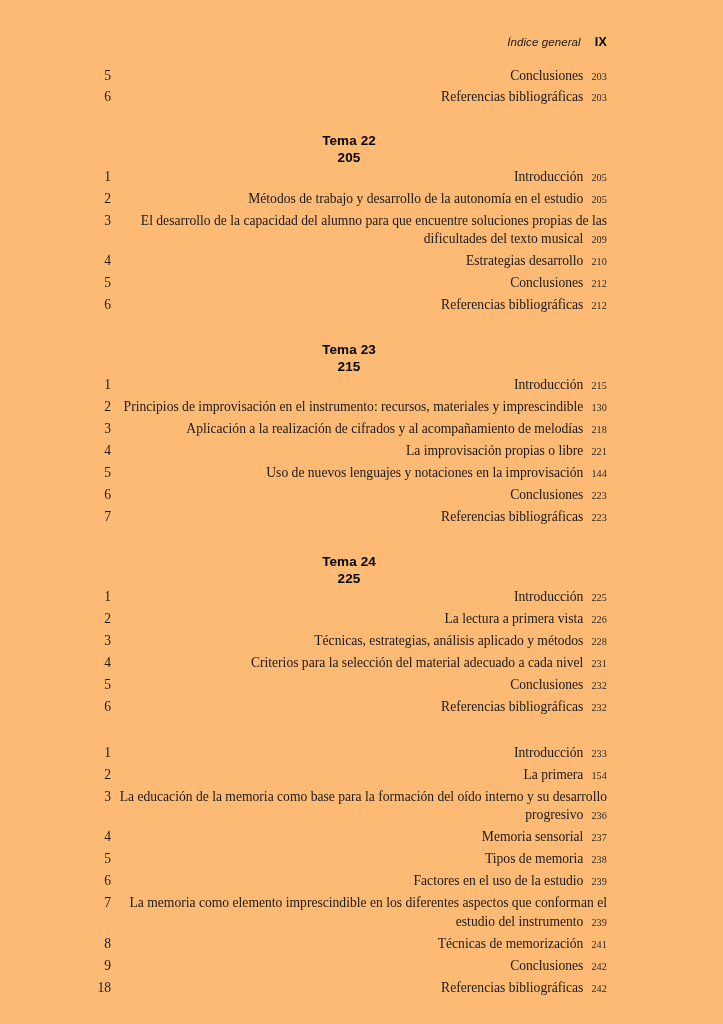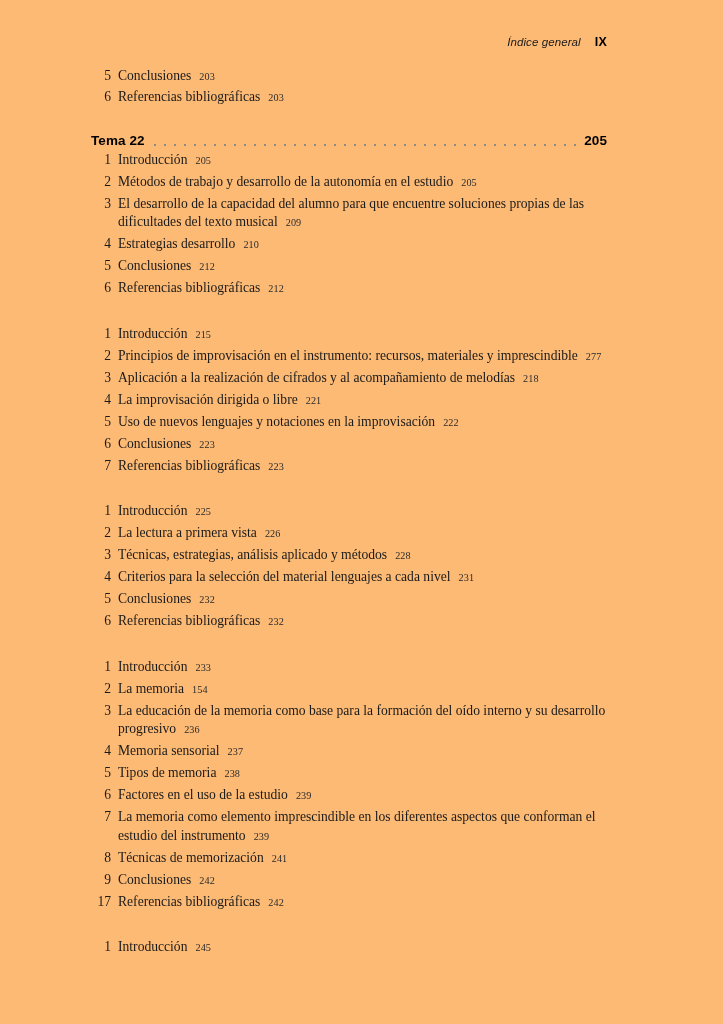--- a/index.html
+++ b/index.html
@@ -56,22 +56,23 @@
     width: 516px;
   }
 
   
   .chapter {
     margin-top: 26px;
     margin-bottom: 6px;
   }
   .chapter-row {
     display: flex;
-    align-items: flex-end;
+    align-items: center;
     width: 100%;
+    flex-direction: column;
   }
   .chapter-title {
     font-family: "Liberation Sans", "DejaVu Sans", sans-serif;
     font-weight: bold;
     font-size: 13.5px;
     color: #000000;
     letter-spacing: 0.1px;
     white-space: nowrap;
     flex: 0 0 auto;
   }
@@ -114,20 +115,21 @@
     box-sizing: border-box;
     font-size: 13.6px;
     line-height: 18.5px;
     color: #1a1a1a;
   }
   .entry-body {
     flex: 1 1 auto;
     font-size: 13.6px;
     line-height: 18.5px;
     color: #1a1a1a;
+    text-align: right;
   }
   .entry-text {
     
   }
   .entry-page {
     font-size: 10.2px;
     color: #2a2a2a;
     margin-left: 8px;
     letter-spacing: 0.1px;
     white-space: nowrap;
@@ -182,83 +184,93 @@
           <div class="entry">
             <div class="entry-num">5</div>
             <div class="entry-body"><span class="entry-text">Conclusiones</span><span class="entry-page">212</span></div>
           </div>
           <div class="entry">
             <div class="entry-num">6</div>
             <div class="entry-body"><span class="entry-text">Referencias bibliográficas</span><span class="entry-page">212</span></div>
           </div>
         </div>
         <div class="chapter">
+          <div class="chapter-row">
+            <span class="chapter-title">Tema 23</span>
+            <span class="leader"></span>
+            <span class="chapter-page">215</span>
+          </div>
           <div class="entry">
             <div class="entry-num">1</div>
             <div class="entry-body"><span class="entry-text">Introducción</span><span class="entry-page">215</span></div>
           </div>
           <div class="entry">
             <div class="entry-num">2</div>
-            <div class="entry-body"><span class="entry-text">Principios de improvisación en el instrumento: recursos, materiales y imprescindible</span><span class="entry-page">277</span></div>
+            <div class="entry-body"><span class="entry-text">Principios de improvisación en el instrumento: recursos, materiales y imprescindible</span><span class="entry-page">130</span></div>
           </div>
           <div class="entry">
             <div class="entry-num">3</div>
             <div class="entry-body"><span class="entry-text">Aplicación a la realización de cifrados y al acompañamiento de melodías</span><span class="entry-page">218</span></div>
           </div>
           <div class="entry">
             <div class="entry-num">4</div>
-            <div class="entry-body"><span class="entry-text">La improvisación dirigida o libre</span><span class="entry-page">221</span></div>
+            <div class="entry-body"><span class="entry-text">La improvisación propias o libre</span><span class="entry-page">221</span></div>
           </div>
           <div class="entry">
             <div class="entry-num">5</div>
-            <div class="entry-body"><span class="entry-text">Uso de nuevos lenguajes y notaciones en la improvisación</span><span class="entry-page">222</span></div>
+            <div class="entry-body"><span class="entry-text">Uso de nuevos lenguajes y notaciones en la improvisación</span><span class="entry-page">144</span></div>
           </div>
           <div class="entry">
             <div class="entry-num">6</div>
             <div class="entry-body"><span class="entry-text">Conclusiones</span><span class="entry-page">223</span></div>
           </div>
           <div class="entry">
             <div class="entry-num">7</div>
             <div class="entry-body"><span class="entry-text">Referencias bibliográficas</span><span class="entry-page">223</span></div>
           </div>
         </div>
         <div class="chapter">
+          <div class="chapter-row">
+            <span class="chapter-title">Tema 24</span>
+            <span class="leader"></span>
+            <span class="chapter-page">225</span>
+          </div>
           <div class="entry">
             <div class="entry-num">1</div>
             <div class="entry-body"><span class="entry-text">Introducción</span><span class="entry-page">225</span></div>
           </div>
           <div class="entry">
             <div class="entry-num">2</div>
             <div class="entry-body"><span class="entry-text">La lectura a primera vista</span><span class="entry-page">226</span></div>
           </div>
           <div class="entry">
             <div class="entry-num">3</div>
             <div class="entry-body"><span class="entry-text">Técnicas, estrategias, análisis aplicado y métodos</span><span class="entry-page">228</span></div>
           </div>
           <div class="entry">
             <div class="entry-num">4</div>
-            <div class="entry-body"><span class="entry-text">Criterios para la selección del material lenguajes a cada nivel</span><span class="entry-page">231</span></div>
+            <div class="entry-body"><span class="entry-text">Criterios para la selección del material adecuado a cada nivel</span><span class="entry-page">231</span></div>
           </div>
           <div class="entry">
             <div class="entry-num">5</div>
             <div class="entry-body"><span class="entry-text">Conclusiones</span><span class="entry-page">232</span></div>
           </div>
           <div class="entry">
             <div class="entry-num">6</div>
             <div class="entry-body"><span class="entry-text">Referencias bibliográficas</span><span class="entry-page">232</span></div>
           </div>
         </div>
         <div class="chapter">
           <div class="entry">
             <div class="entry-num">1</div>
             <div class="entry-body"><span class="entry-text">Introducción</span><span class="entry-page">233</span></div>
           </div>
           <div class="entry">
             <div class="entry-num">2</div>
-            <div class="entry-body"><span class="entry-text">La memoria</span><span class="entry-page">154</span></div>
+            <div class="entry-body"><span class="entry-text">La primera</span><span class="entry-page">154</span></div>
           </div>
           <div class="entry">
             <div class="entry-num">3</div>
             <div class="entry-body"><span class="entry-text">La educación de la memoria como base para la formación del oído interno y su desarrollo progresivo</span><span class="entry-page">236</span></div>
           </div>
           <div class="entry">
             <div class="entry-num">4</div>
             <div class="entry-body"><span class="entry-text">Memoria sensorial</span><span class="entry-page">237</span></div>
           </div>
           <div class="entry">
@@ -275,21 +287,21 @@
           </div>
           <div class="entry">
             <div class="entry-num">8</div>
             <div class="entry-body"><span class="entry-text">Técnicas de memorización</span><span class="entry-page">241</span></div>
           </div>
           <div class="entry">
             <div class="entry-num">9</div>
             <div class="entry-body"><span class="entry-text">Conclusiones</span><span class="entry-page">242</span></div>
           </div>
           <div class="entry">
-            <div class="entry-num">17</div>
+            <div class="entry-num">18</div>
             <div class="entry-body"><span class="entry-text">Referencias bibliográficas</span><span class="entry-page">242</span></div>
           </div>
         </div>
         <div class="chapter">
           <div class="entry">
             <div class="entry-num">1</div>
             <div class="entry-body"><span class="entry-text">Introducción</span><span class="entry-page">245</span></div>
           </div>
         </div>
       </div>

